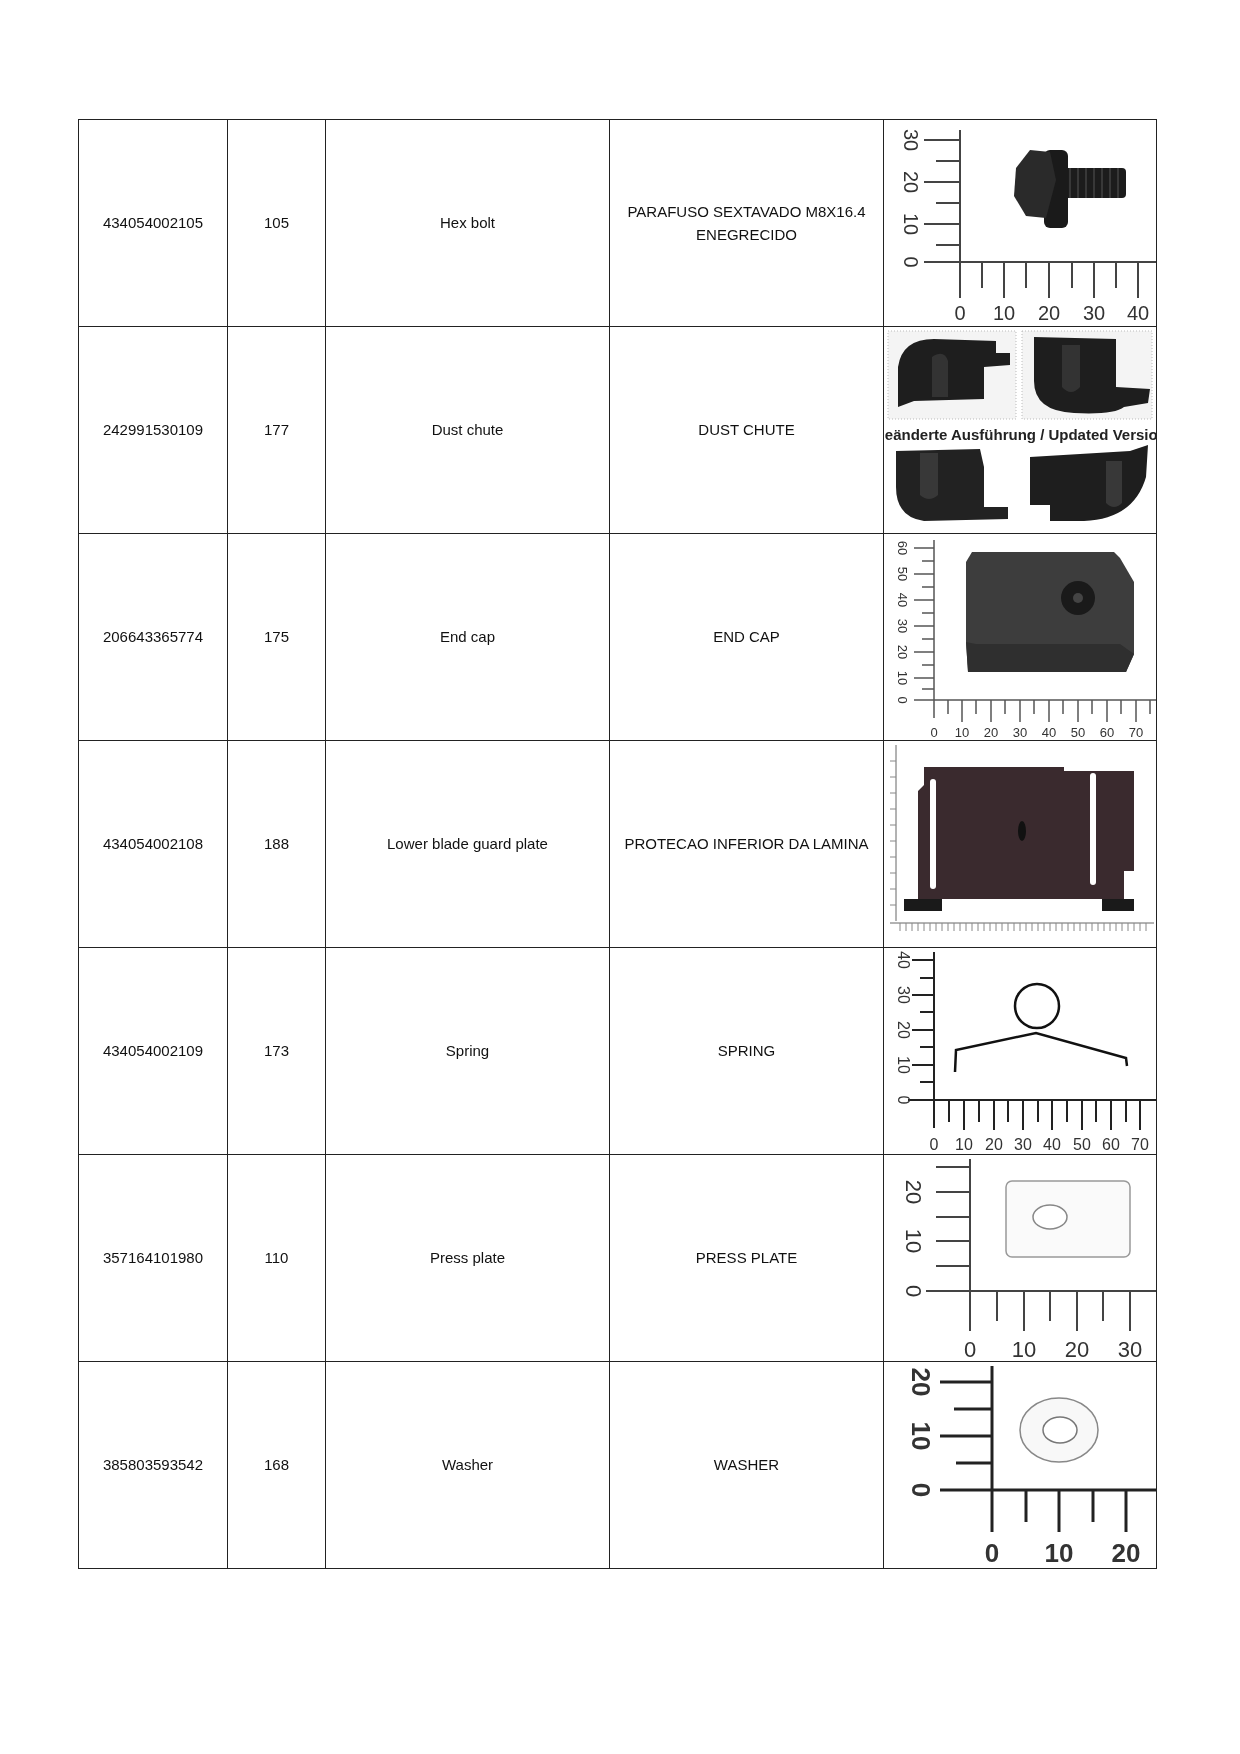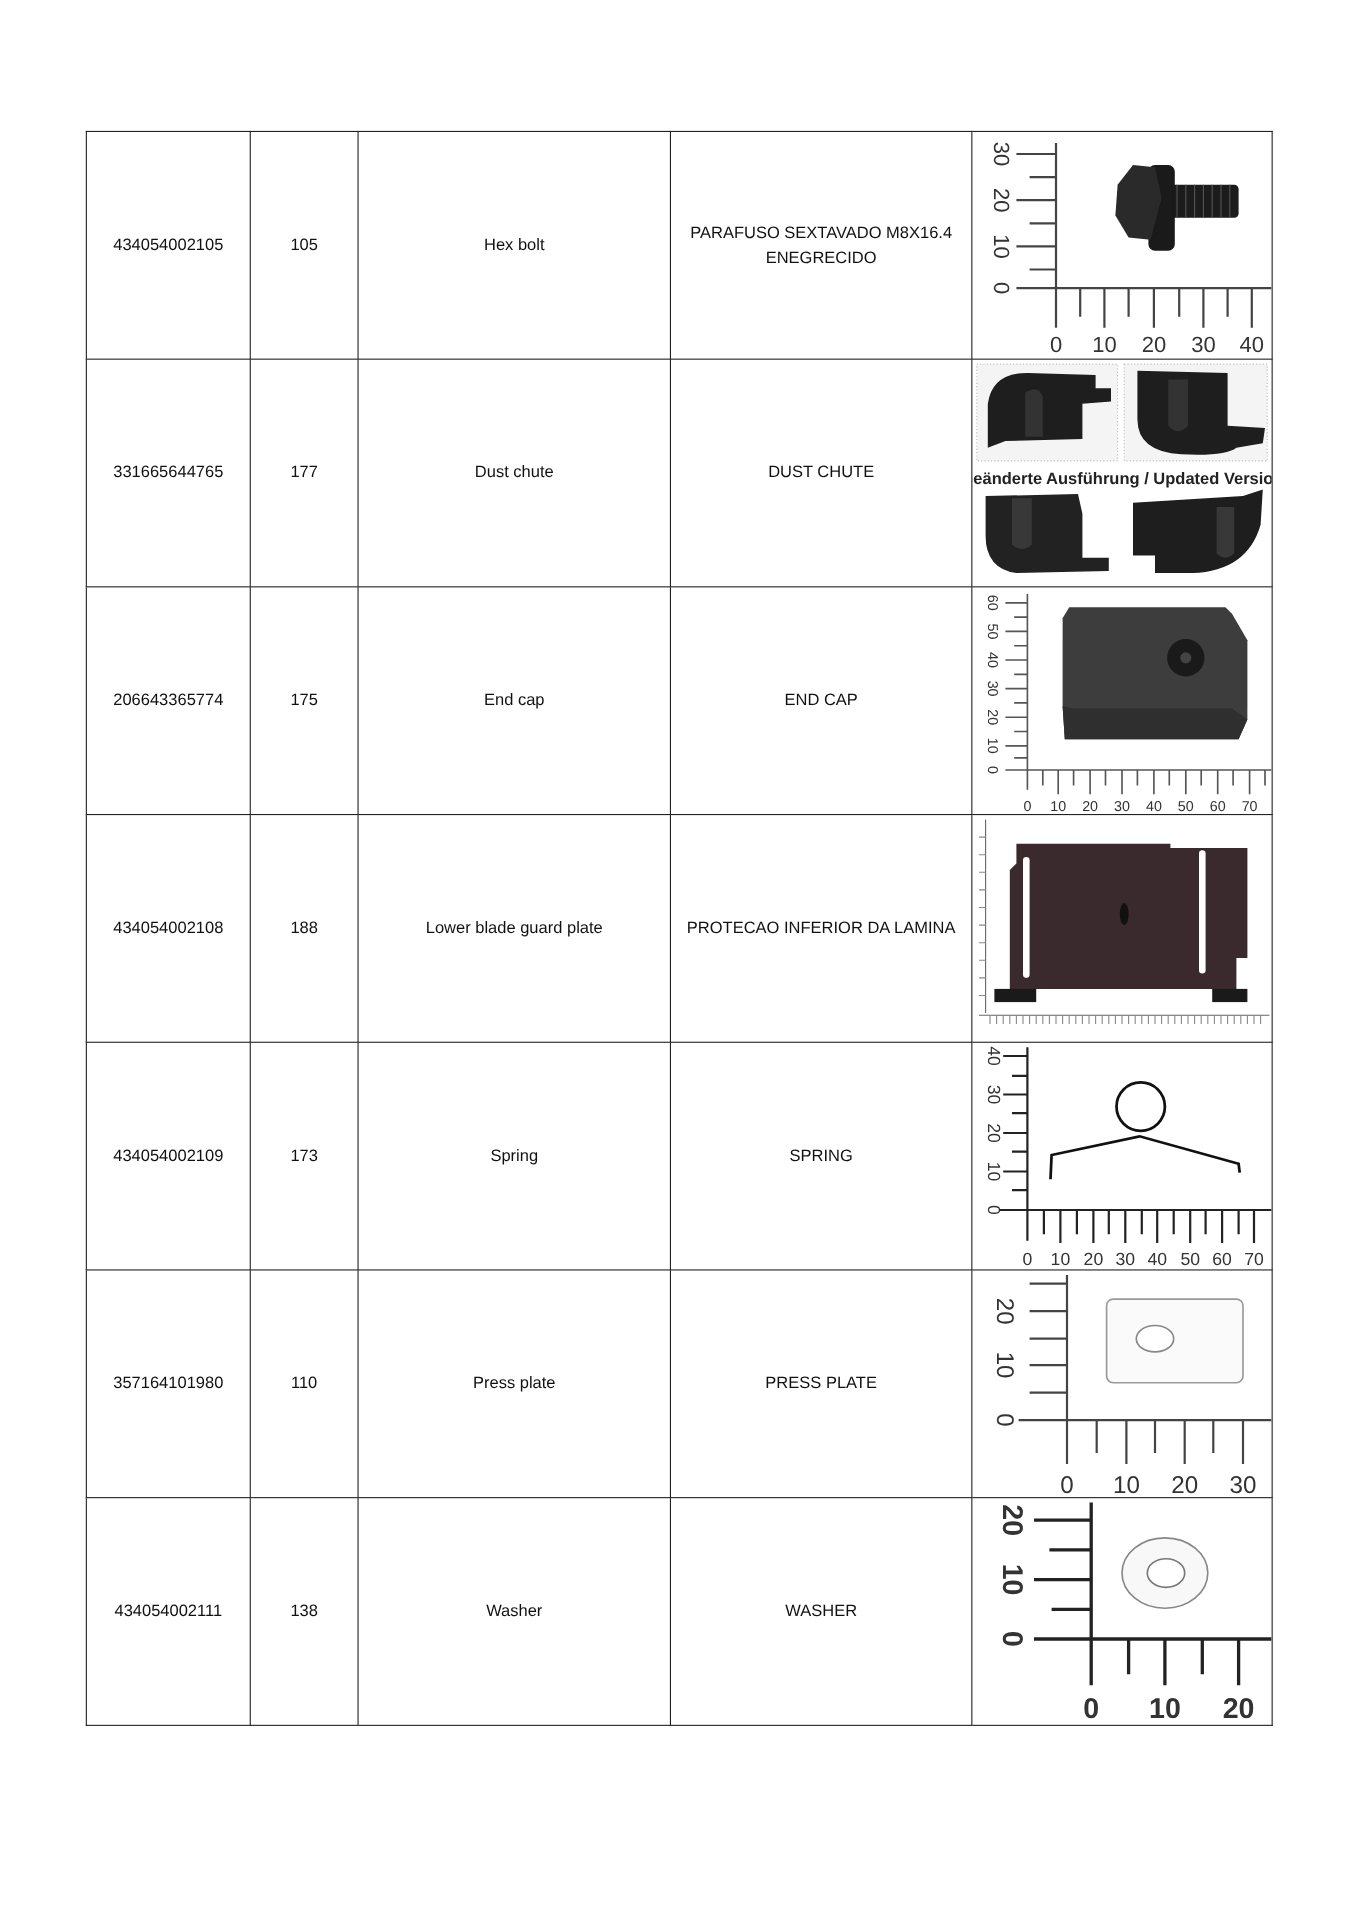--- a/index.html
+++ b/index.html
@@ -72,21 +72,21 @@
                 <line x1="234" y1="48" x2="234" y2="78"></line>
               </g>
             <rect x="160" y="30" width="24" height="78" rx="6" fill="#1a1a1a"></rect>
             <polygon points="132,48 146,30 166,32 172,60 162,98 142,96 130,76" fill="#2a2a2a"></polygon>
           </g>
         </svg>
       </td>
     </tr>
 
     <tr>
-      <td>331665644765</td>
+      <td>242991530109</td>
       <td>177</td>
       <td>Dust chute</td>
       <td>DUST CHUTE</td>
       <td class="img-cell">
         <svg viewBox="0 0 272 206">
           <rect x="4" y="4" width="128" height="88" fill="#f4f4f4" stroke="#bbb" stroke-dasharray="1 2"></rect>
           <rect x="138" y="4" width="130" height="88" fill="#f4f4f4" stroke="#bbb" stroke-dasharray="1 2"></rect>
           <path d="M14 80 L14 40 Q18 12 50 12 L112 14 L112 26 L126 26 L126 38 L100 40 L100 72 L30 74 Z" fill="#1e1e1e"></path>
           <path d="M48 30 Q60 22 64 34 L64 70 L48 70 Z" fill="#333"></path>
           <path d="M150 10 L232 12 L232 60 L266 62 L264 76 L240 80 Q230 88 190 86 Q150 84 150 54 Z" fill="#1e1e1e"></path>
@@ -331,22 +331,22 @@
           </g>
           <g>
             <rect x="122" y="26" width="124" height="76" rx="6" fill="#fafafa" stroke="#999" stroke-width="1.5"></rect>
             <ellipse cx="166" cy="62" rx="17" ry="12" fill="#fff" stroke="#888" stroke-width="1.5"></ellipse>
           </g>
         </svg>
       </td>
     </tr>
 
     <tr>
-      <td>434054002111</td>
-      <td>138</td>
+      <td>385803593542</td>
+      <td>168</td>
       <td>Washer</td>
       <td>WASHER</td>
       <td class="img-cell">
         <svg viewBox="0 0 272 206">
           <g stroke="#222" stroke-width="3" fill="none">
             <line x1="108" y1="4" x2="108" y2="170"></line>
             <line x1="56" y1="128" x2="272" y2="128"></line>
             <line x1="56" y1="20" x2="108" y2="20"></line>
               <line x1="70" y1="47" x2="108" y2="47"></line>
             <line x1="56" y1="74" x2="108" y2="74"></line>

